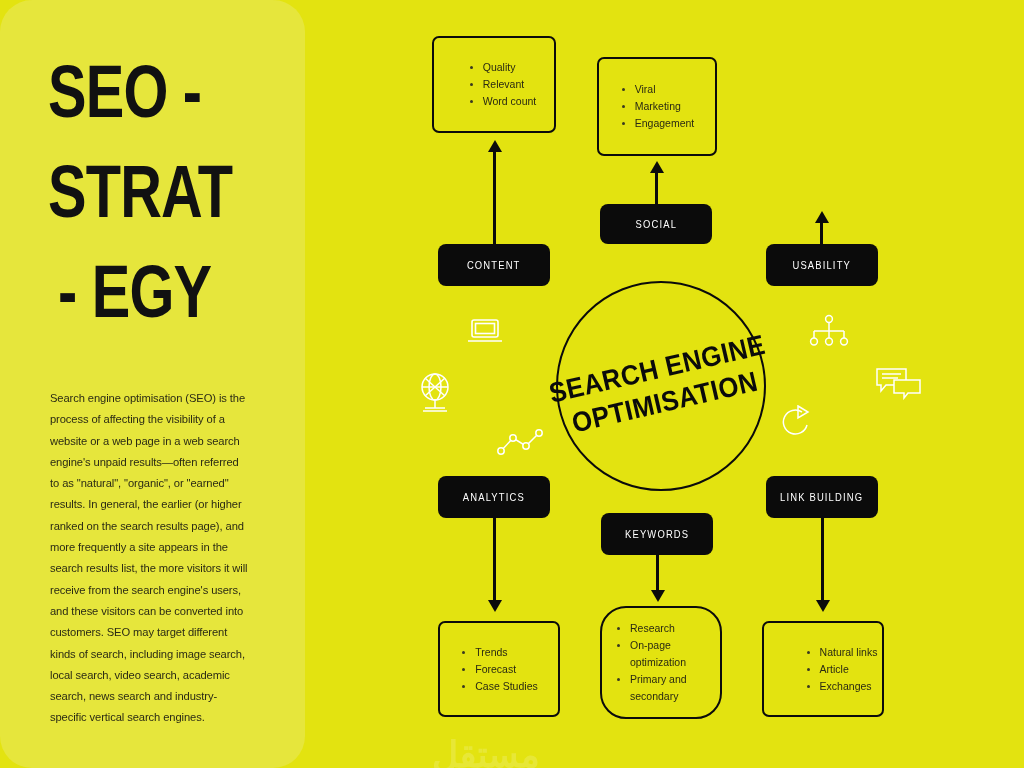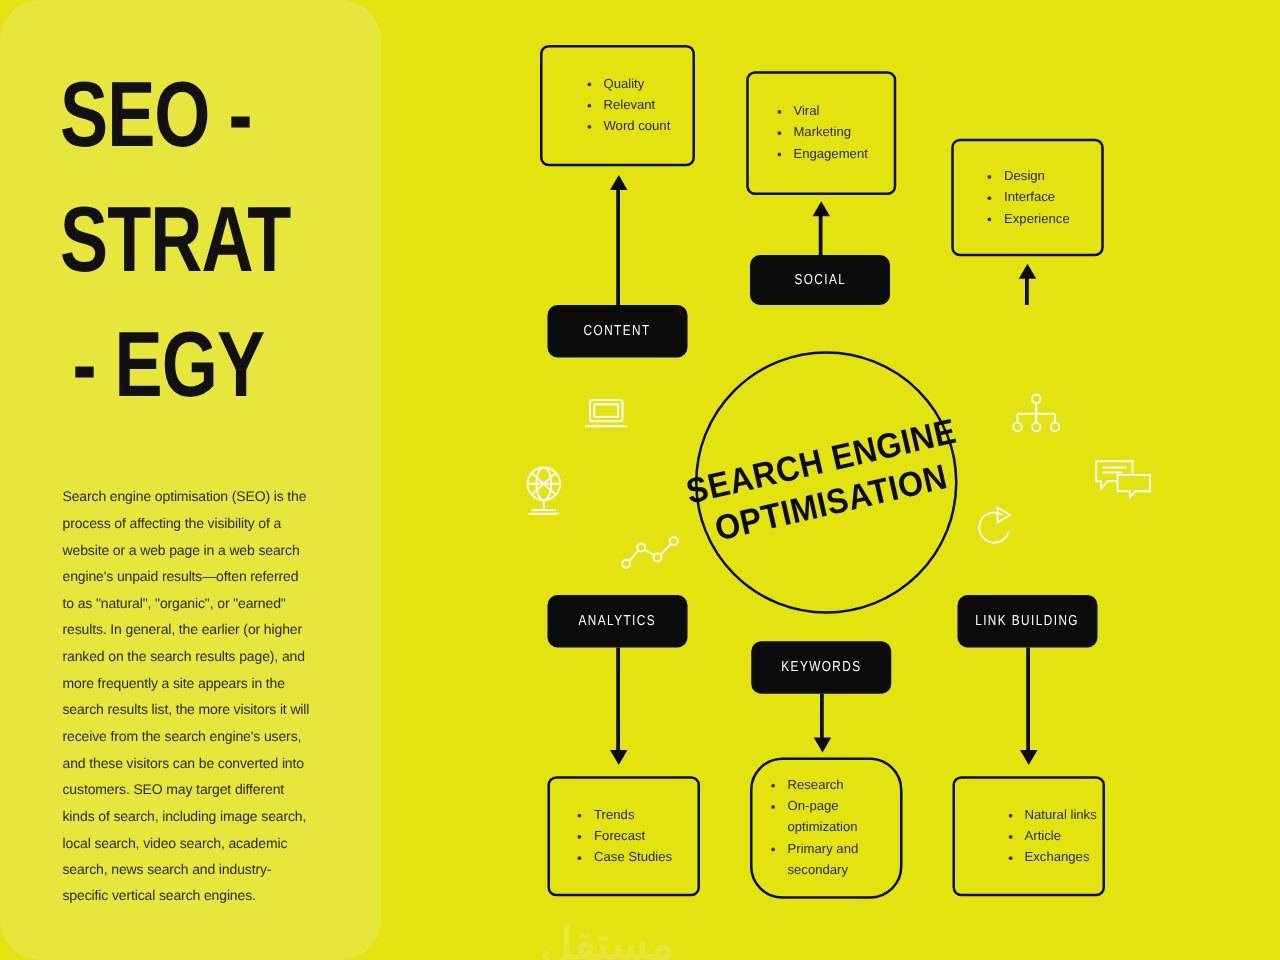--- a/index.html
+++ b/index.html
@@ -254,29 +254,25 @@
       <li>Marketing</li>
       <li>Engagement</li>
     </ul>
   </div>
   <div class="line" style="left:655px;top:170px;height:34px;"></div>
   <div class="arrow-up" style="left:650px;top:161px;"></div>
   <div class="pill" style="left:600px;top:204px;width:112px;height:40px;">
     <span>SOCIAL</span>
   </div>
 
-  <div class="listbox" style="left:761px;top:111px;width:122px;height:94px;">
-    <ul>
-      <li>Design</li>
-      <li>Interface</li>
-      <li>Experience</li>
-    </ul>
-  </div>
   <div class="line" style="left:820px;top:220px;height:24px;"></div>
   <div class="arrow-up" style="left:815px;top:211px;"></div>
+  <div class="pill" style="left:766px;top:244px;width:112px;height:42px;">
+    <span>USABILITY</span>
+  </div>
 
   <div class="circle"></div>
   <div class="circle-text">
     <div>SEARCH ENGINE</div>
     <div>OPTIMISATION</div>
   </div>
 
   <div class="pill" style="left:438px;top:476px;width:112px;height:42px;">
     <span>ANALYTICS</span>
   </div>

